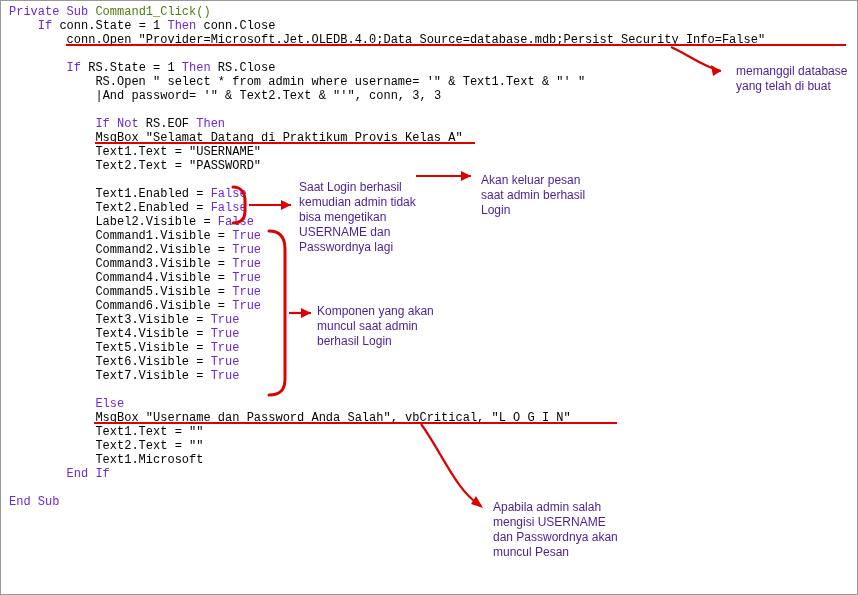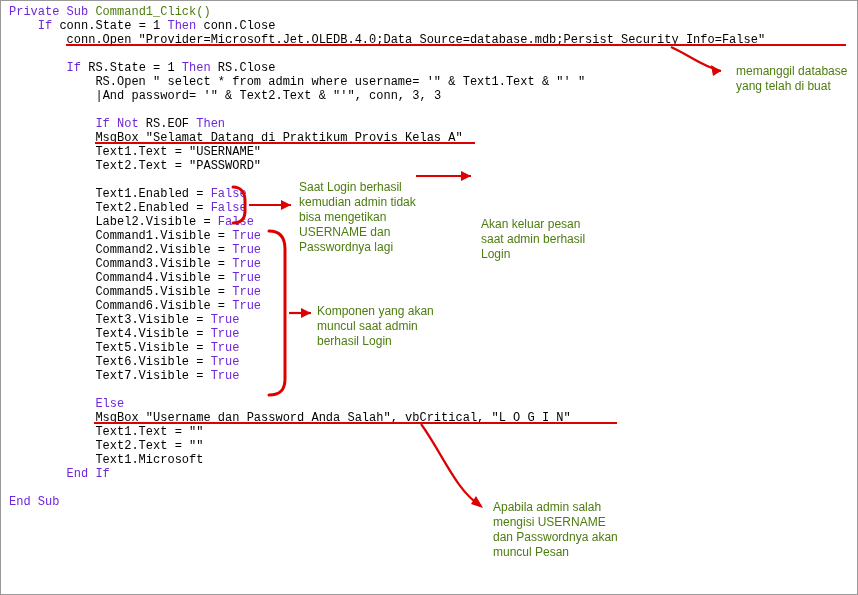--- a/index.html
+++ b/index.html
@@ -13,21 +13,21 @@
       height: 595px;
       border: 1px solid #999;
       overflow: hidden;
     }
     .code-line { white-space: pre; line-height: 14px; }
     .kw { color: #6d28d9; }
     .plain { color: #4d7c0f; }
     
     .annotation {
       position: absolute;
-      color: #4d7c0f;
+      color: #4c1d95;
       font-family: Arial, sans-serif;
       font-size: 12px;
       line-height: 15px;
     }
     
     .underline-red {
       position: absolute;
       height: 2px;
       background: #DC0000;
     }
@@ -95,21 +95,21 @@
 <div class="code-line"> </div>
 <div class="code-line"><span class="kw">End Sub</span></div>
 </div>
 
 <div class="underline-red" style="top:43px; left:65px; width:780px;"></div>
 <div class="underline-red" style="top:141px; left:94px; width:380px;"></div>
 <div class="underline-red" style="top:421px; left:93px; width:523px;"></div>
 
 <div class="annotation" style="top:63px; left:735px; white-space:pre-line;">memanggil database
 yang telah di buat</div>
-<div class="annotation" style="top:172px; left:480px; white-space:pre-line;margin-top:44px;">Akan keluar pesan
+<div class="annotation" style="top:172px; left:480px; white-space:pre-line;">Akan keluar pesan
 saat admin berhasil
 Login</div>
 <div class="annotation" style="top:179px; left:298px; white-space:pre-line;">Saat Login berhasil
 kemudian admin tidak
 bisa mengetikan
 USERNAME dan
 Passwordnya lagi</div>
 <div class="annotation" style="top:303px; left:316px; white-space:pre-line;">Komponen yang akan
 muncul saat admin
 berhasil Login</div>

